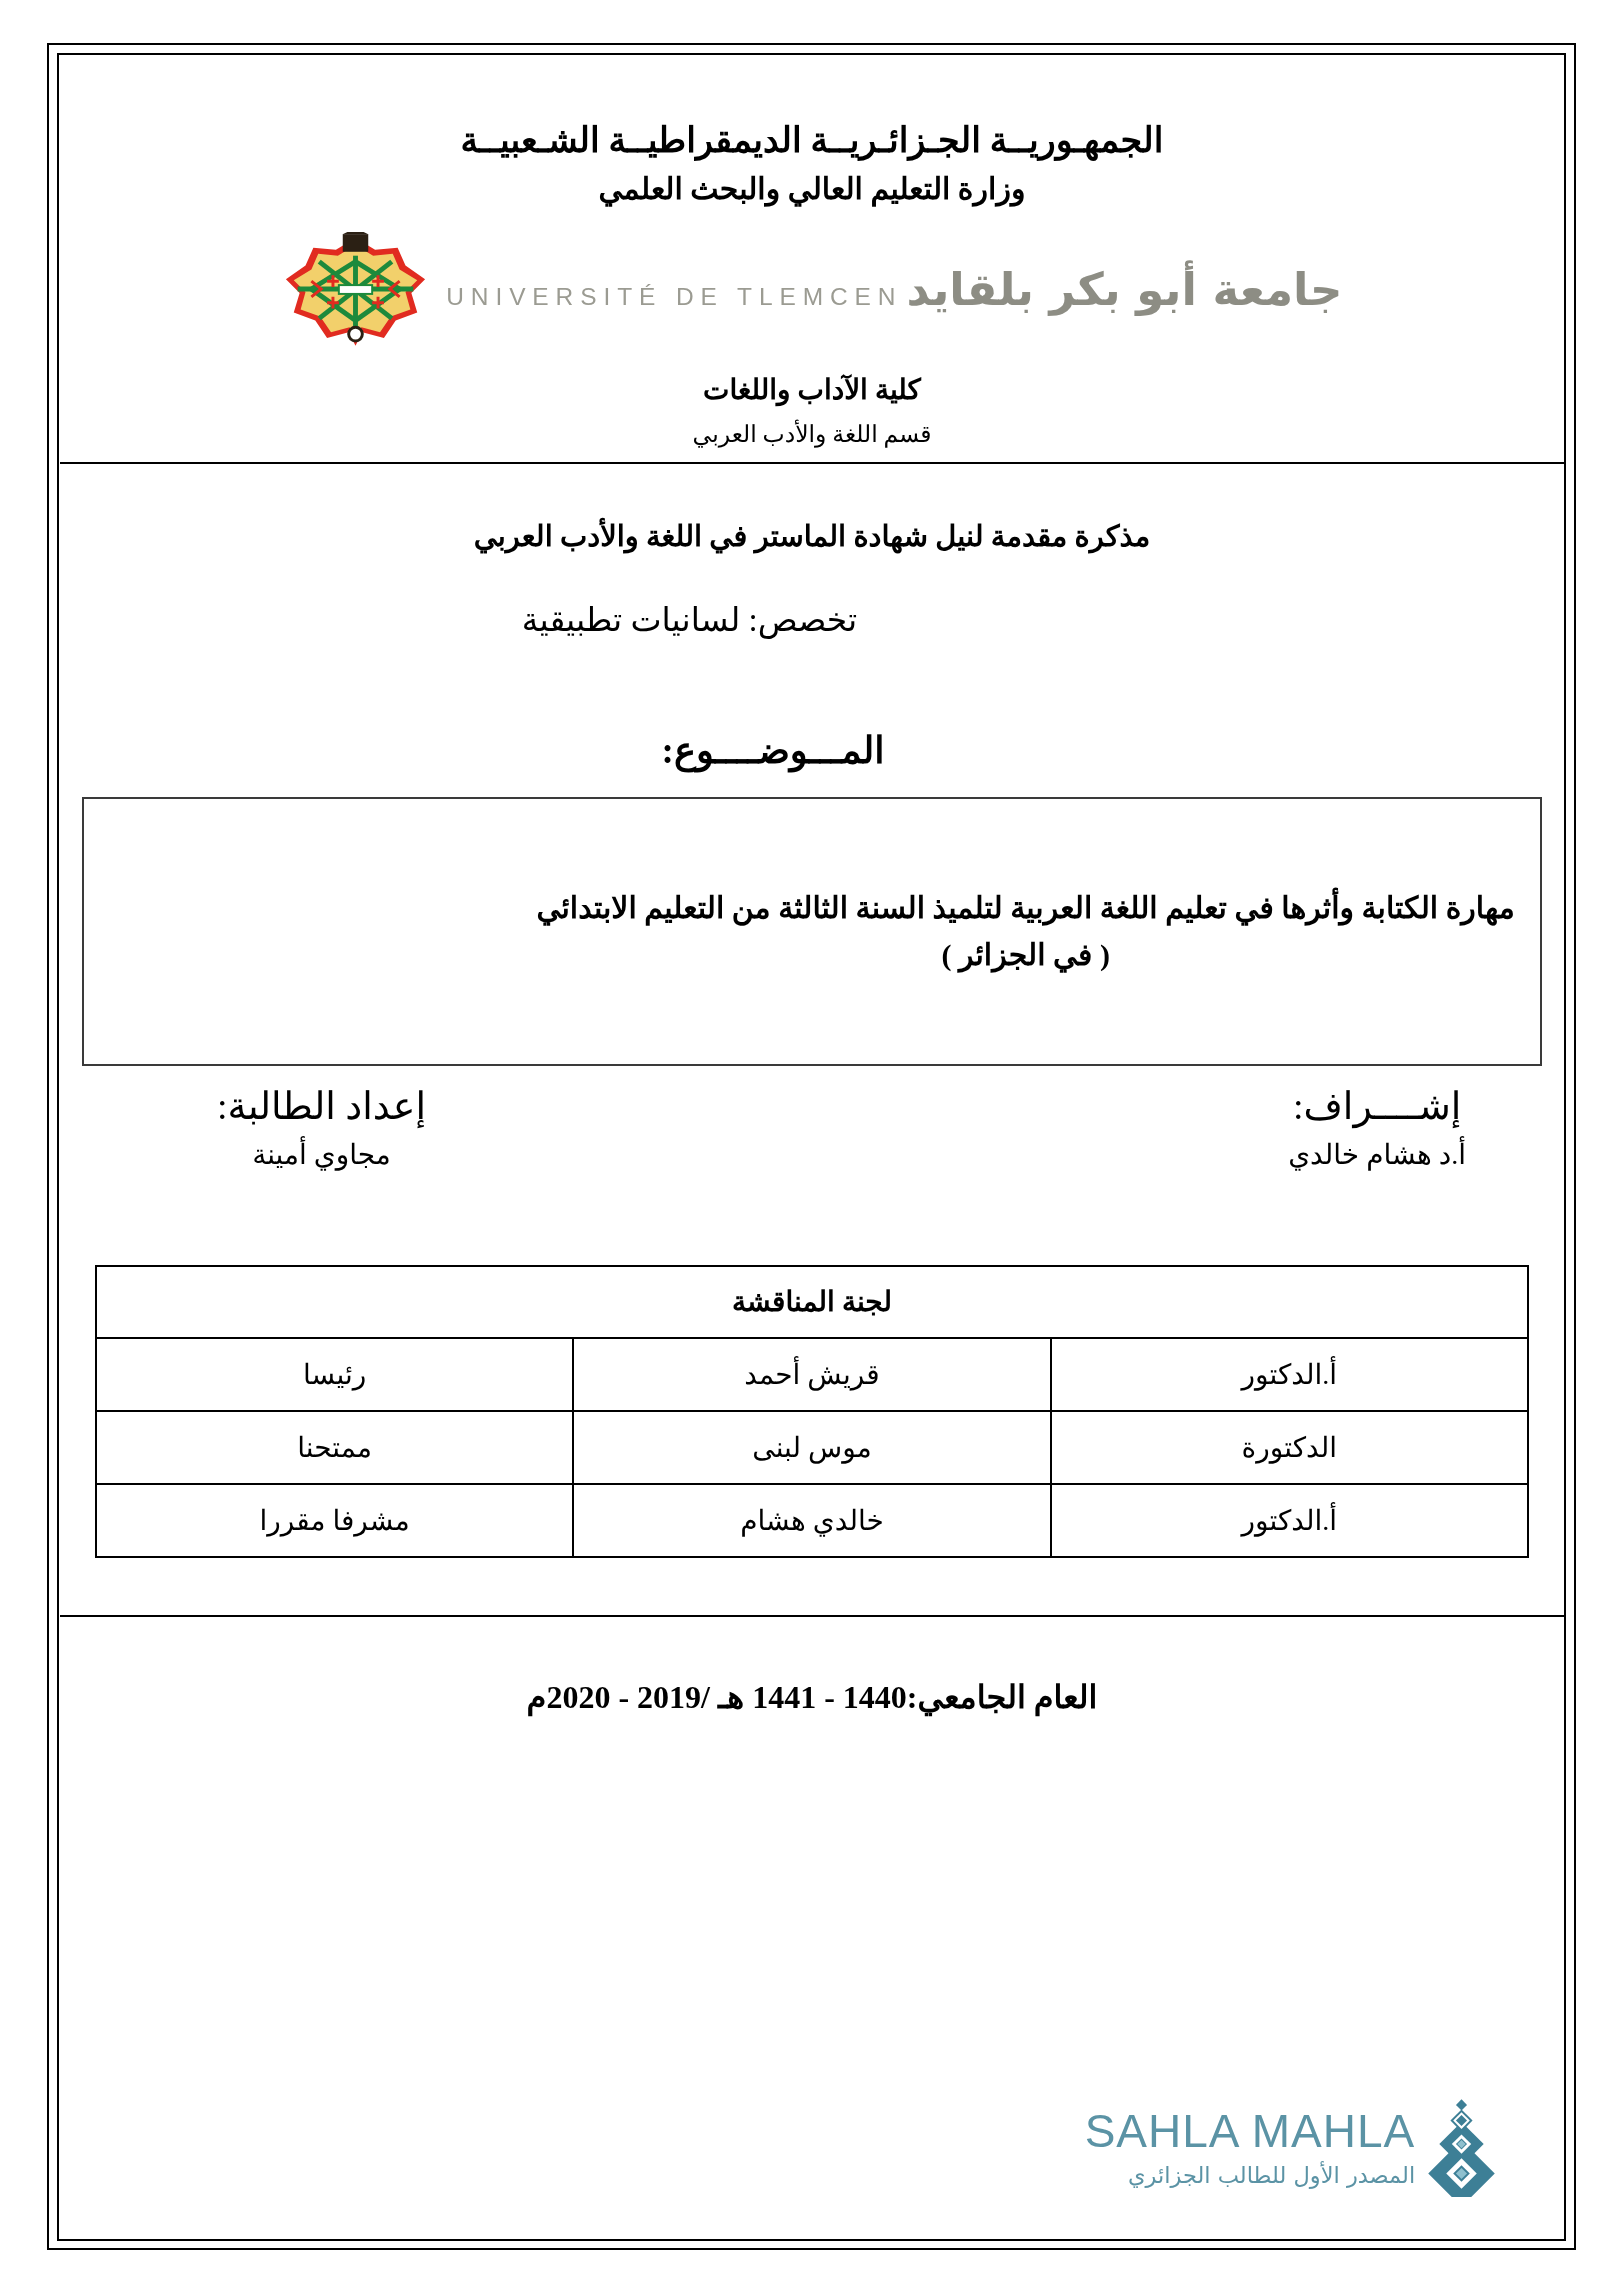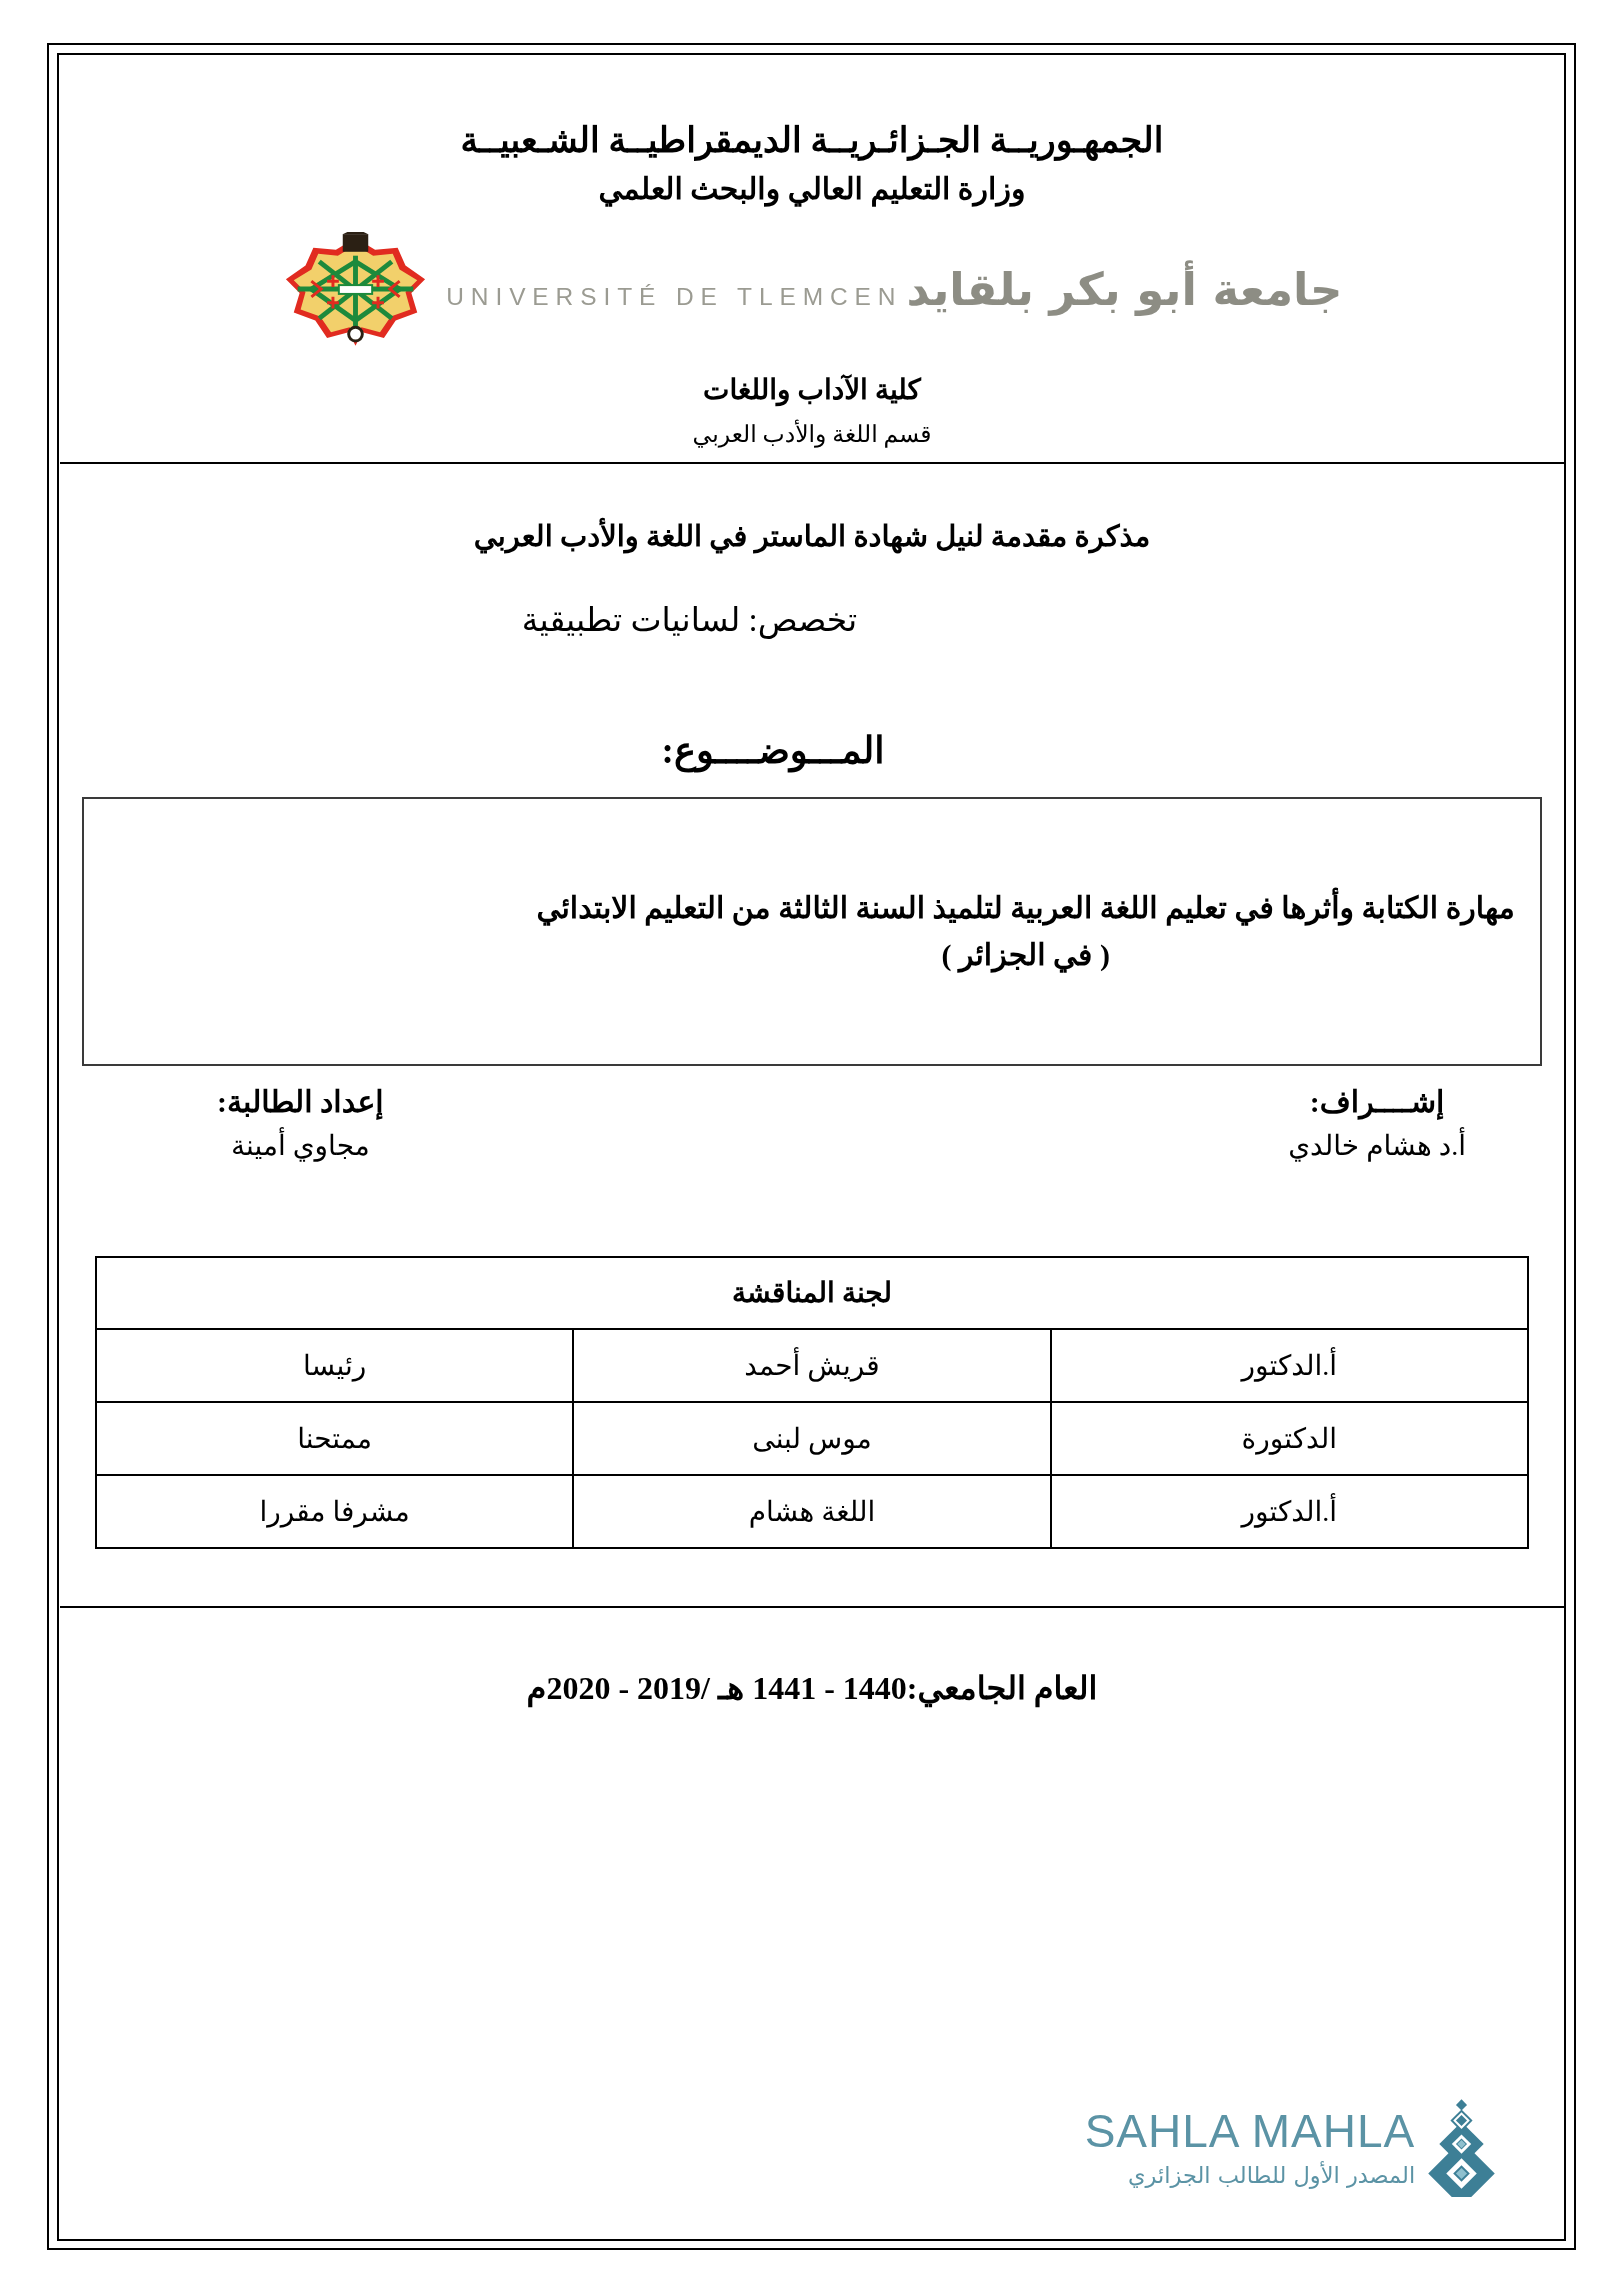--- a/index.html
+++ b/index.html
@@ -162,22 +162,22 @@
   .people-row {
     display: flex;
     flex-direction: row;
     justify-content: space-between;
     margin-top: 17.6px;
     padding: 0 98px 0 157px;
   }
   .people-col { text-align: center; }
   .people-col.sup { text-align: center; }
   .people-label {
-    font-weight: bold;
-    font-size: 30px;
+    font-weight: normal;
+    font-size: 38px;
     white-space: nowrap;
   }
   .people-name {
     font-size: 28px;
     margin-top: 9.8px;
     white-space: nowrap;
   }
 
   
   .jury-table {
@@ -349,21 +349,21 @@
         <td class="col-name">قريش أحمد</td>
         <td class="col-role">رئيسا</td>
       </tr>
       <tr>
         <td class="col-rank">الدكتورة</td>
         <td class="col-name">موس لبنى</td>
         <td class="col-role">ممتحنا</td>
       </tr>
       <tr>
         <td class="col-rank">أ.الدكتور</td>
-        <td class="col-name">اللغة هشام</td>
+        <td class="col-name">خالدي هشام</td>
         <td class="col-role">مشرفا مقررا</td>
       </tr>
     </tbody>
   </table>
 
   <div class="year-sep"></div>
   <div class="year-line">العام الجامعي:1440 - 1441 هـ /2019 - 2020م</div>
 
 </div>
 

